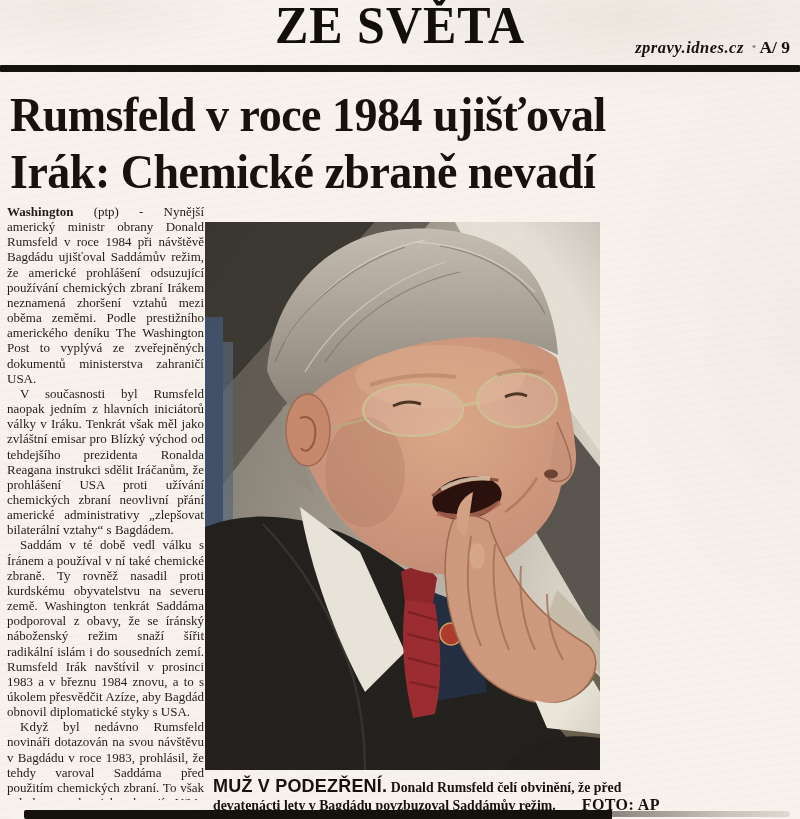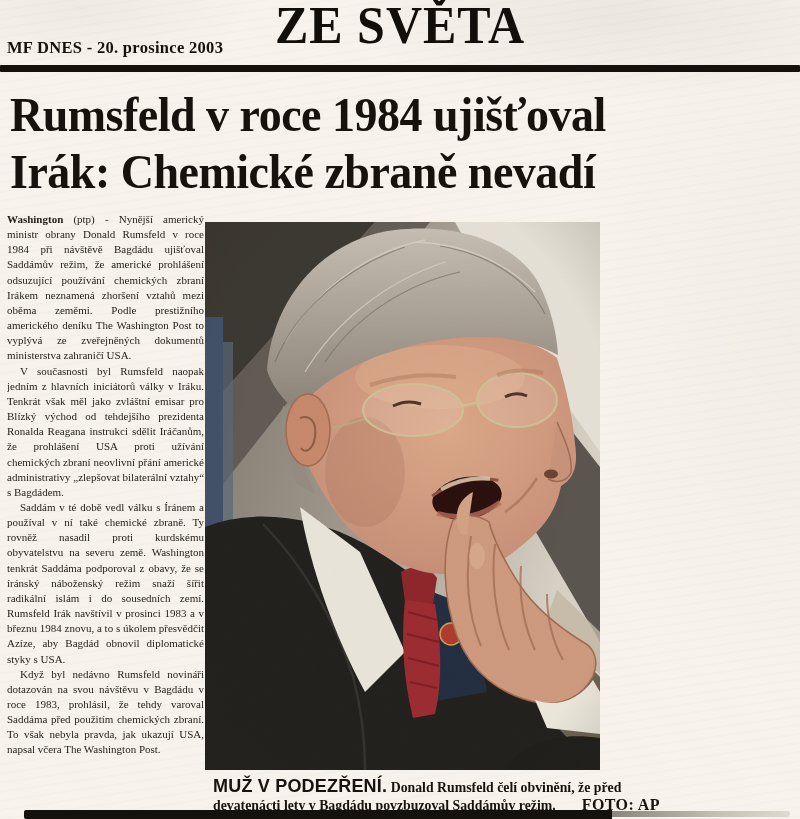--- a/index.html
+++ b/index.html
@@ -21,22 +21,22 @@
   .masthead-right{position:absolute;right:10px;top:37px;font-size:16.5px;color:#15110c;white-space:nowrap;}
   .masthead-right .site{font-style:italic;font-weight:700;letter-spacing:.5px;}
   .masthead-right .dot{color:#8d8880;font-size:13px;vertical-align:2px;padding:0 3px 0 8px;}
   .masthead-right .pageno{font-weight:700;font-size:17.5px;}
   .masthead-rule{position:absolute;left:0;top:65px;width:800px;height:7px;background:#15110c;border-radius:1px;}
   
   .headline{position:absolute;left:10px;top:88px;width:780px;
         font-weight:700;font-size:46px;line-height:55px;letter-spacing:-.5px;color:#17120d;
         transform:scaleY(1.04);}
   
-  .col{position:absolute;left:7px;top:212px;width:197px;height:596px;overflow:hidden;
-        font-size:11px;line-height:15.15px;text-align:justify;color:#221c15;
+  .col{position:absolute;left:7px;top:204px;width:197px;height:596px;overflow:hidden;
+        font-size:13px;line-height:15.15px;text-align:justify;color:#221c15;
         hyphens:auto;-webkit-hyphens:auto;}
   .col p{margin:0;text-indent:13px;}
   .col p.first{text-indent:0;}
   .col .dateline{font-weight:700;}
   
   .photo{position:absolute;left:205px;top:222px;width:395px;height:548px;display:block;}
   
   .caption{position:absolute;left:213px;top:778px;width:452px;
         font-size:13.8px;line-height:16.5px;font-weight:700;color:#17120d;text-align:left;}
   .caption .lead{font-family:"Liberation Sans",sans-serif;font-size:18px;letter-spacing:.2px;}
@@ -45,21 +45,23 @@
   .bottom-rule{position:absolute;left:24px;top:810px;width:588px;height:9px;background:#15110c;border-radius:2px 0 0 2px;}
   .bottom-rule-fade{position:absolute;left:612px;top:811px;width:178px;height:6px;
         background:linear-gradient(to right,#6f6a62,#b9b3a8 60%,#d9d4ca);opacity:.8;border-radius:0 3px 3px 0;}
 </style>
 </head>
 <body>
 
 <div id="page">
 
   <div class="section-title">ZE SVĚTA</div>
-  <div class="pub-date">MF DNES - 20.  prosince  2003</div>
+  <div class="masthead-right">
+    <span class="site">zpravy.idnes.cz</span><span class="dot">•</span><span class="pageno">A/ 9</span>
+  </div>
   <div class="masthead-rule"></div>
 
   <div class="headline">
     <div>Rumsfeld v roce 1984 ujišťoval</div>
     <div>Irák: Chemické zbraně nevadí</div>
   </div>
 
   <div class="col">
     <p class="first"><span class="dateline">Washington</span><span> (ptp) - Nynější americký ministr obrany Donald Rumsfeld v roce 1984 při návštěvě Bagdádu ujišťoval Saddámův režim, že americké prohlášení odsuzující používání chemických zbraní Irákem neznamená zhoršení vztahů mezi oběma zeměmi. Podle prestižního amerického deníku The Washington Post to vyplývá ze zveřejněných dokumentů ministerstva zahraničí USA.</span></p>
     <p>V současnosti byl Rumsfeld naopak jedním z hlavních iniciátorů války v Iráku. Tenkrát však měl jako zvláštní emisar pro Blízký východ od tehdejšího prezidenta Ronalda Reagana instrukci sdělit Iráčanům, že prohlášení USA proti užívání chemických zbraní neovlivní přání americké administrativy „zlepšovat bilaterální vztahy“ s Bagdádem.</p>

